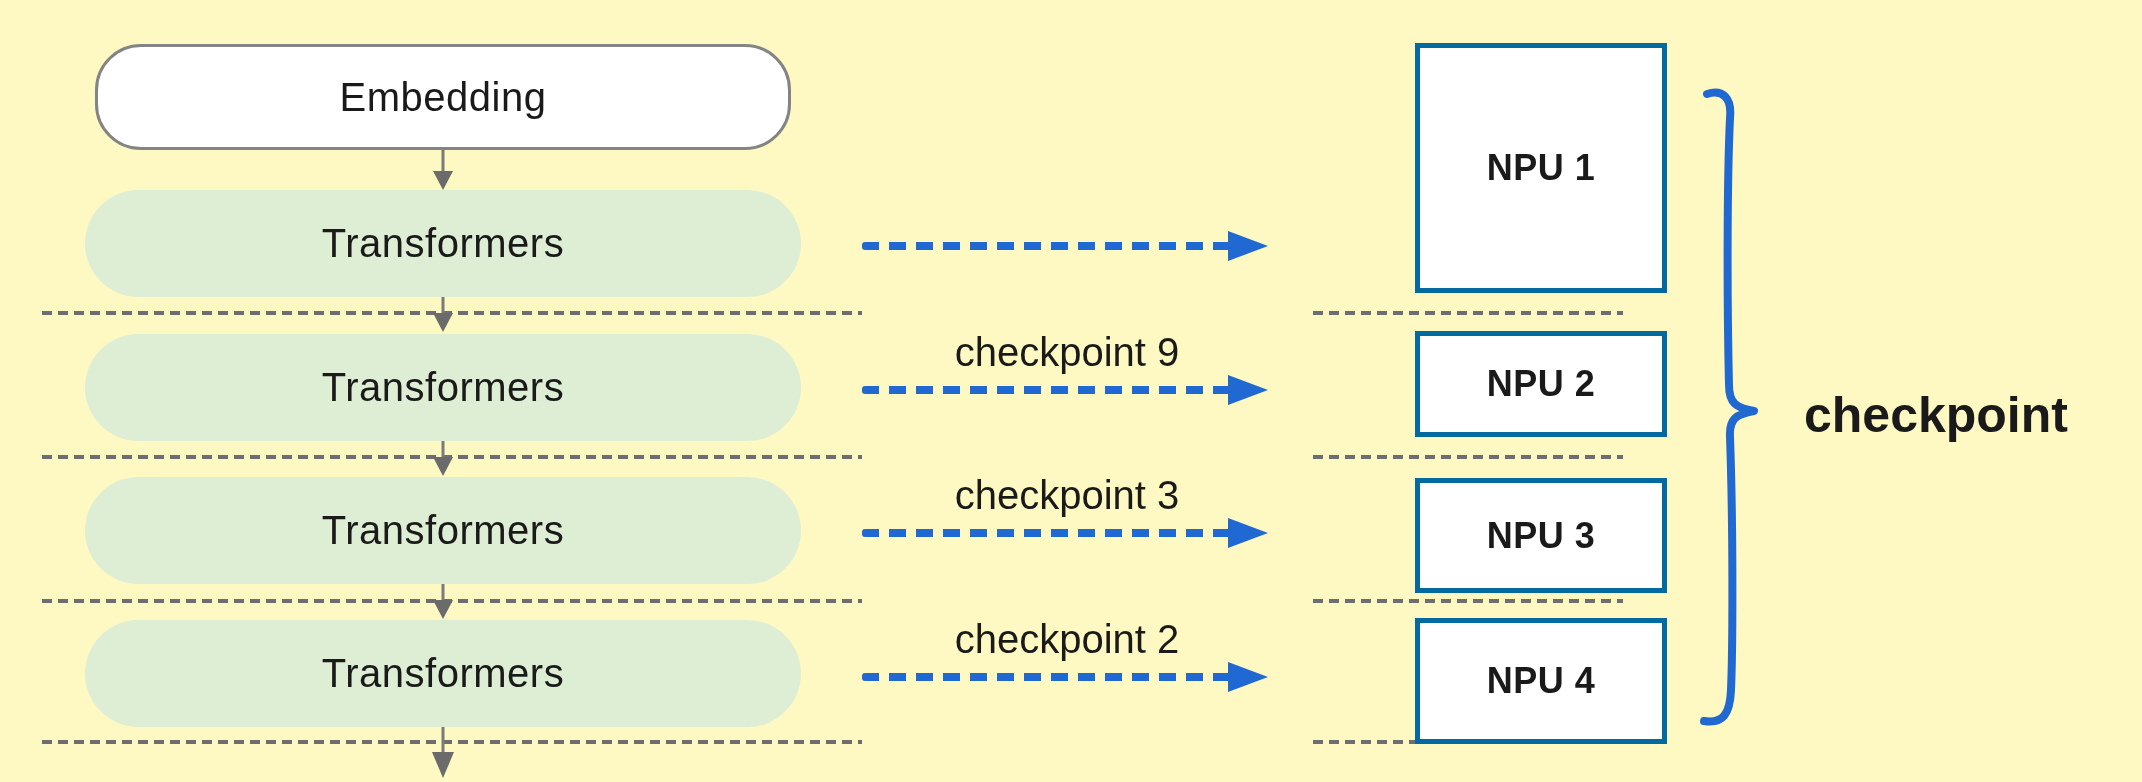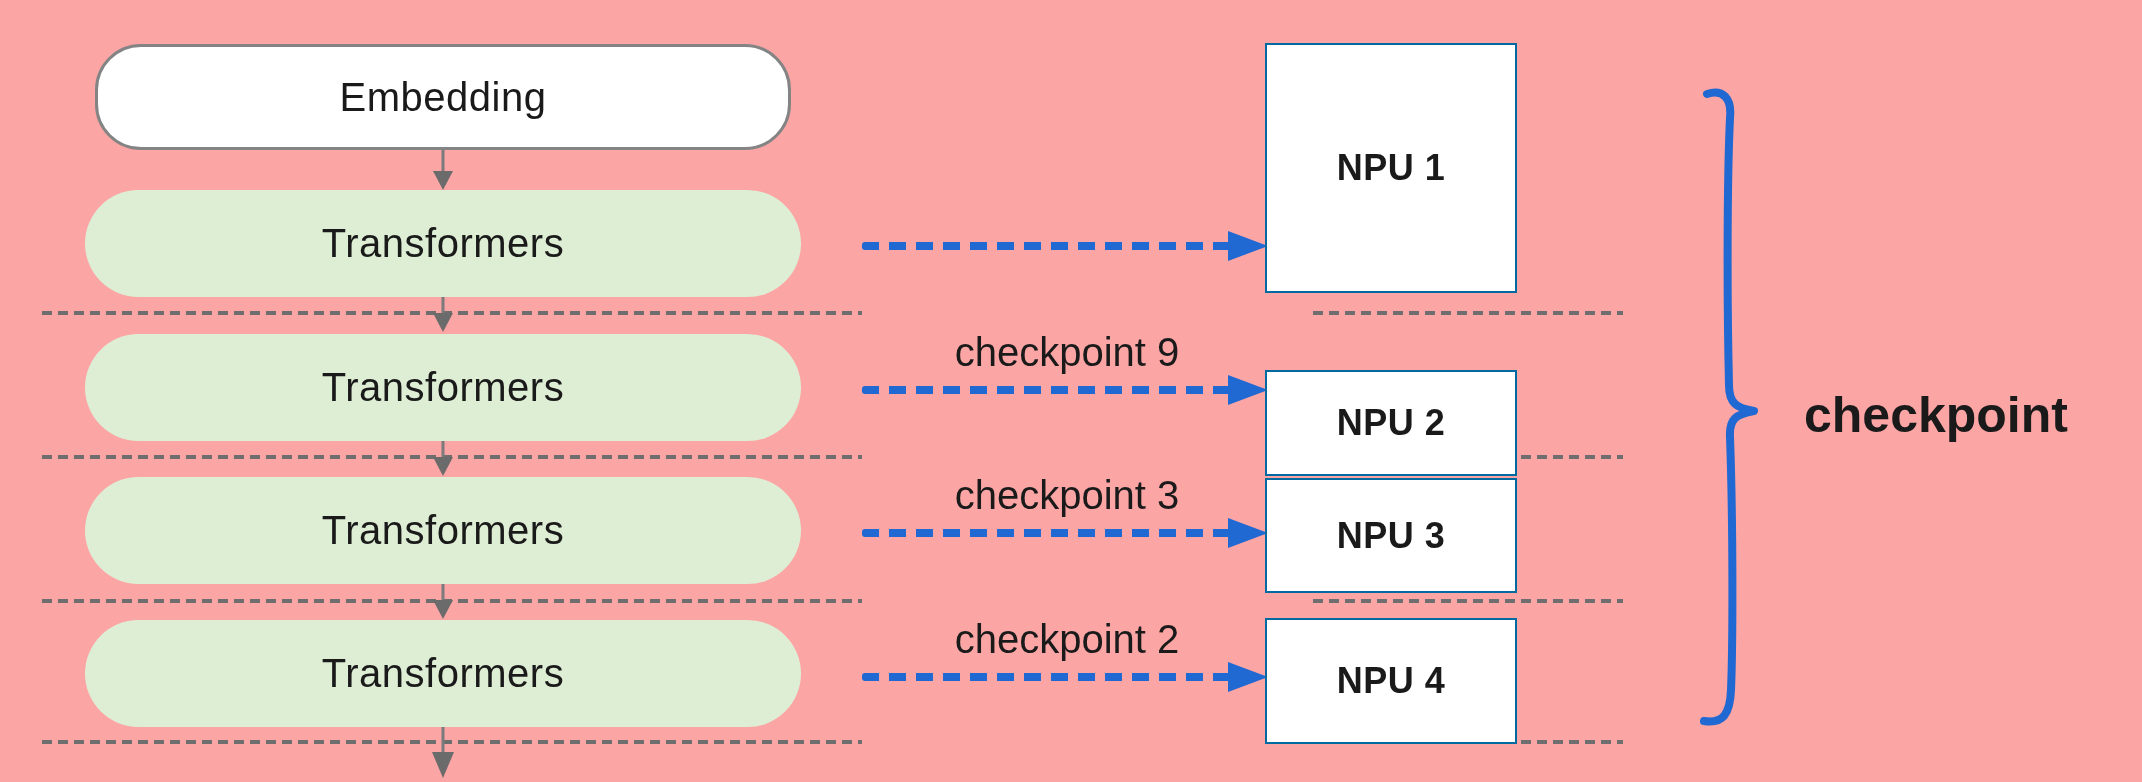--- a/index.html
+++ b/index.html
@@ -1,17 +1,17 @@
 <!DOCTYPE html>
 <html><head>
 <meta charset="utf-8">
 <style>
   html,body{margin:0;padding:0;background:#ffffff;}
   .canvas{
-    position:relative;width:2142px;height:782px;background:#fca5a5;overflow:hidden;
+    position:relative;width:2142px;height:782px;background:#fef9c3;overflow:hidden;
     font-family:"Liberation Sans", sans-serif;color:#1a1a1a;
   }
   
   .node{
     position:absolute;display:flex;align-items:center;justify-content:center;
     font-size:40px;letter-spacing:0.5px;box-sizing:border-box;z-index:3;
   }
   .embedding{
     left:95px;top:44px;width:696px;height:106px;
     background:#ffffff;border:3px solid #848484;border-radius:46px;
@@ -41,27 +41,27 @@
     background:repeating-linear-gradient(to right,#2068d2 0 17px,transparent 17px 27px);}
   .blue-arrow .bhead{position:absolute;left:366px;top:0;width:0;height:0;
     border-top:15px solid transparent;border-bottom:15px solid transparent;border-left:40px solid #2068d2;}
   .ba1{top:231px}.ba2{top:375px}.ba3{top:518px}.ba4{top:662px}
   
   .cp-label{position:absolute;left:867px;width:400px;text-align:center;
     font-size:40px;line-height:44px;z-index:2;}
   .cl1{top:186px}.cl2{top:330px}.cl3{top:473px}.cl4{top:617px}
   
   .npu{
-    position:absolute;left:1265px;width:252px;box-sizing:border-box;
-    background:#ffffff;border:2px solid #0369a1;z-index:3;
+    position:absolute;left:1415px;width:252px;box-sizing:border-box;
+    background:#ffffff;border:5px solid #0369a1;z-index:3;
     display:flex;align-items:center;justify-content:center;
     font-size:36px;font-weight:bold;letter-spacing:0.5px;
   }
   .npu1{top:43px;height:250px;}
-  .npu2{top:331px;height:106px;margin-top:39px;}
+  .npu2{top:331px;height:106px;}
   .npu3{top:478px;height:115px;}
   .npu4{top:618px;height:126px;}
   
   .brace-svg{position:absolute;left:1690px;top:80px;width:90px;height:660px;z-index:2;}
   .brace-label{position:absolute;left:1804px;top:386px;font-size:50px;font-weight:bold;z-index:2;white-space:nowrap;}
 </style>
 </head>
 <body>
 
 <div class="canvas">

